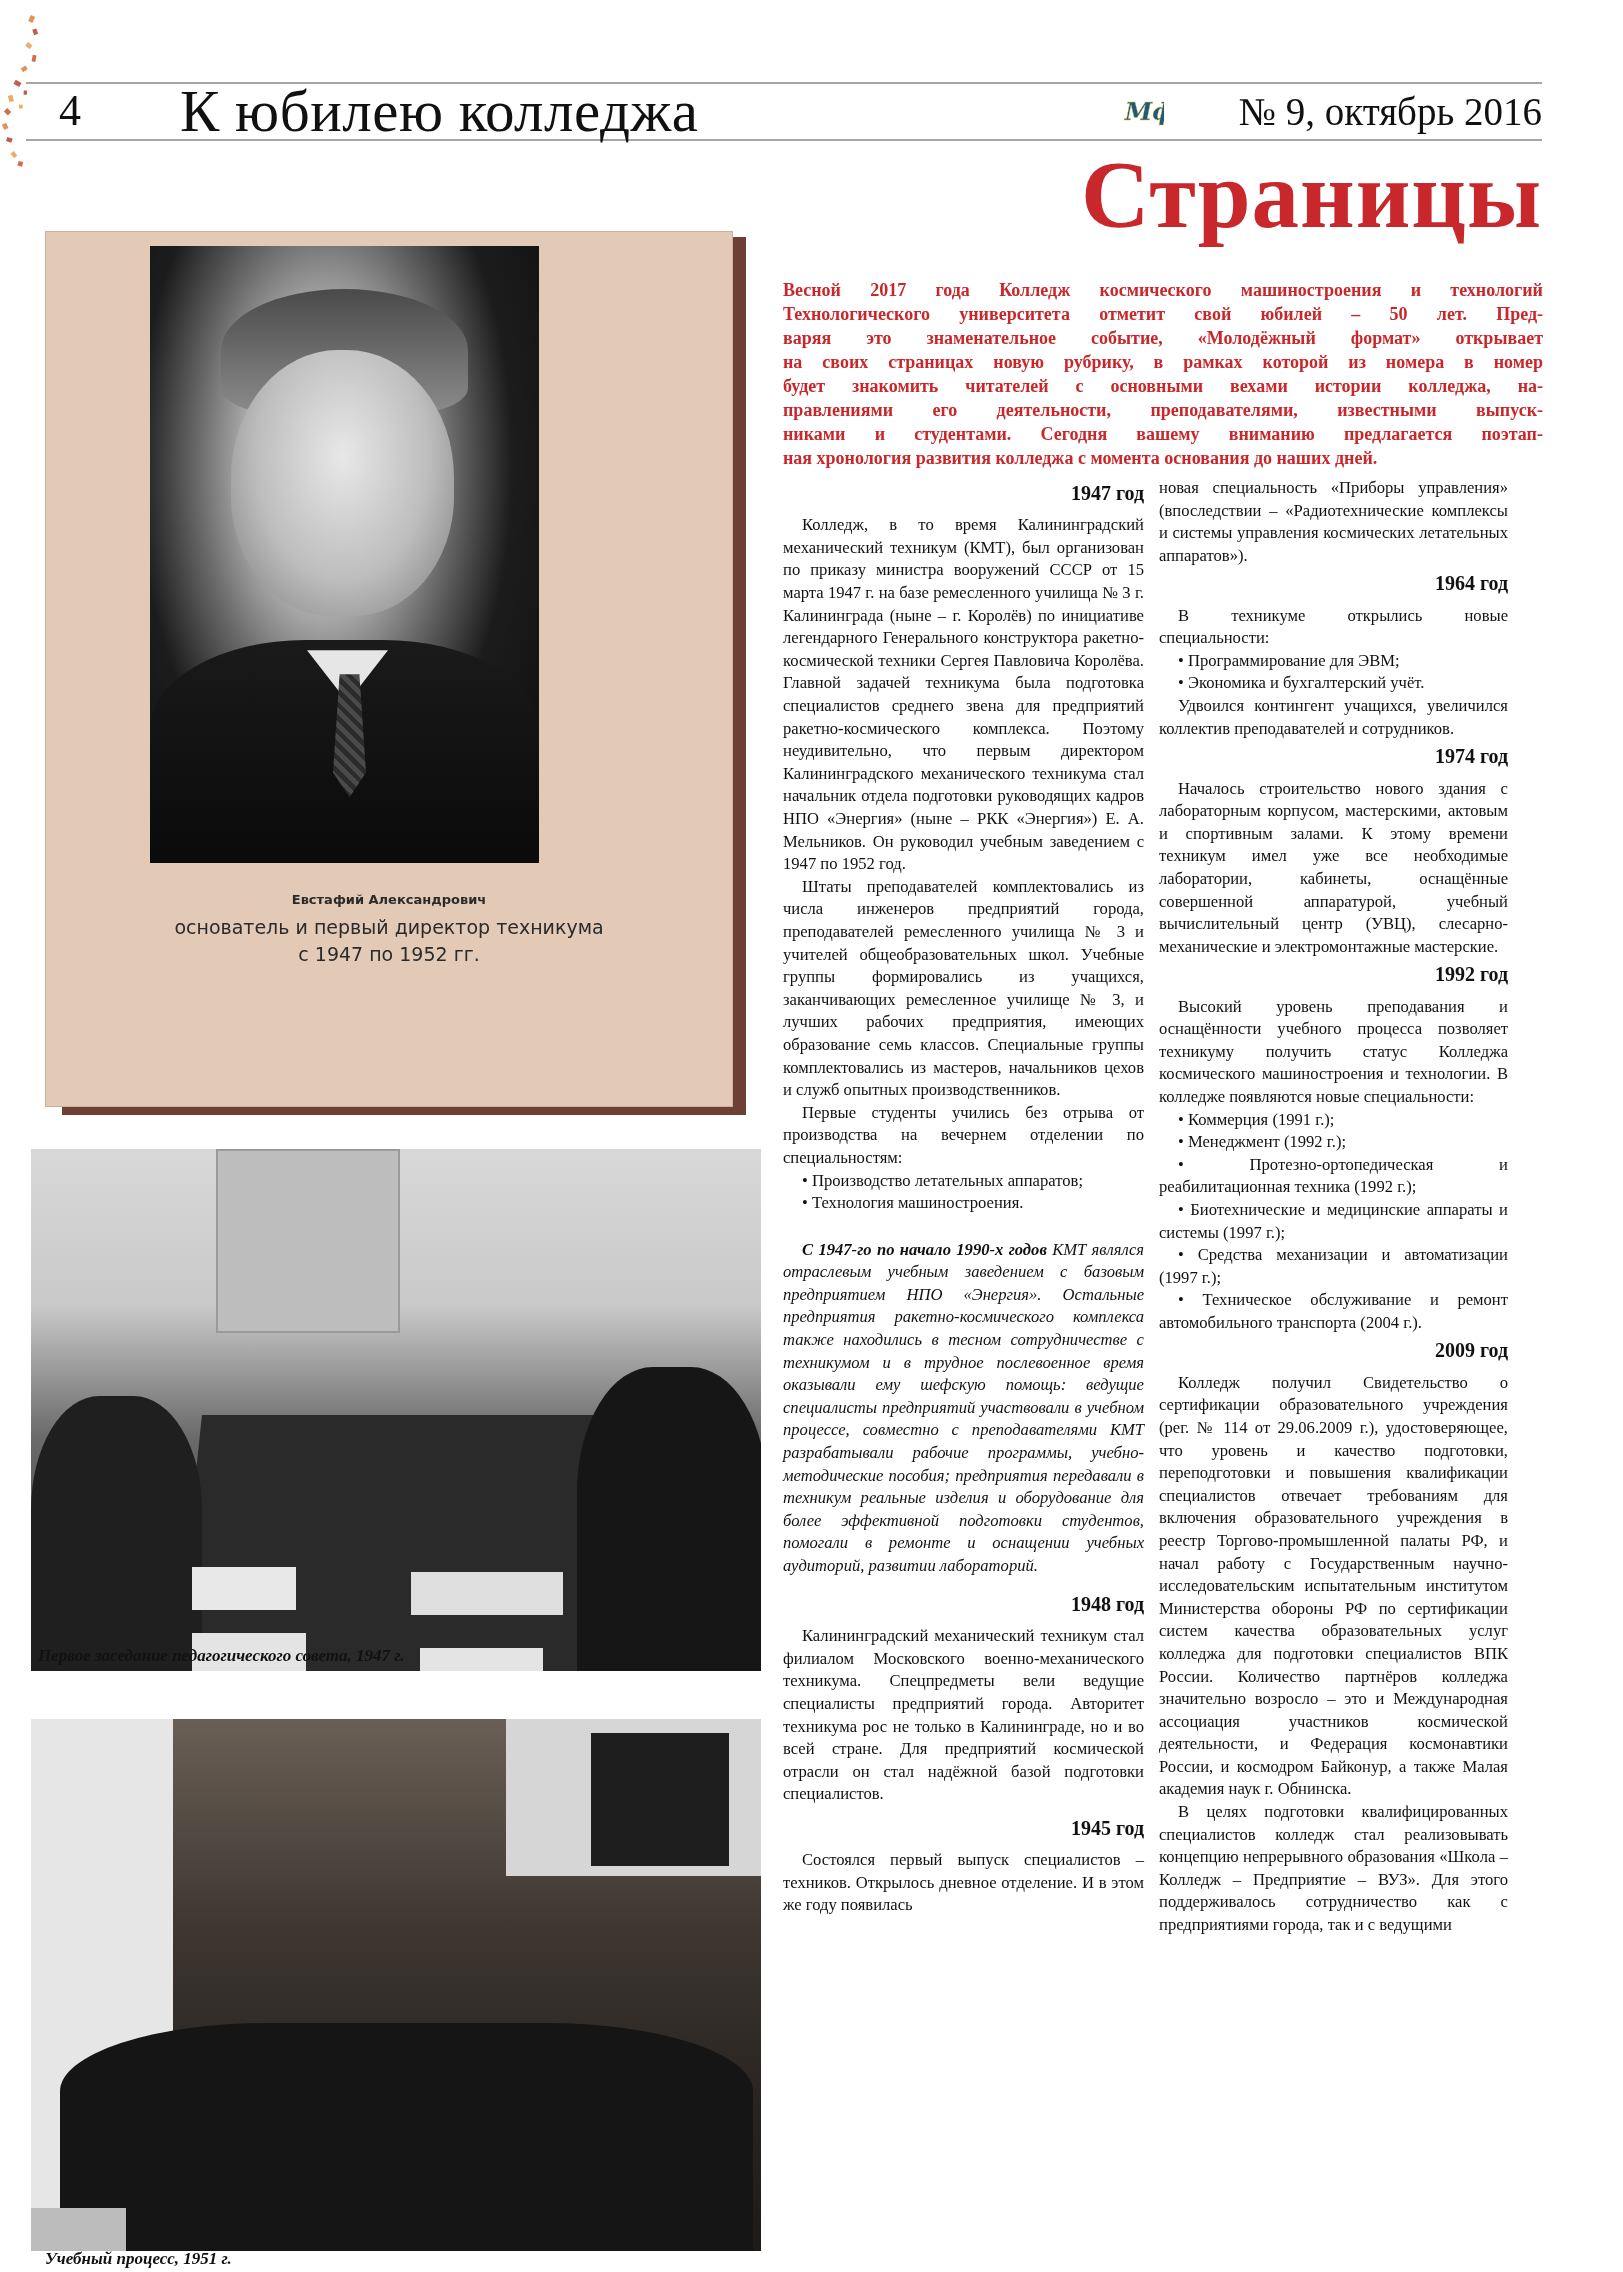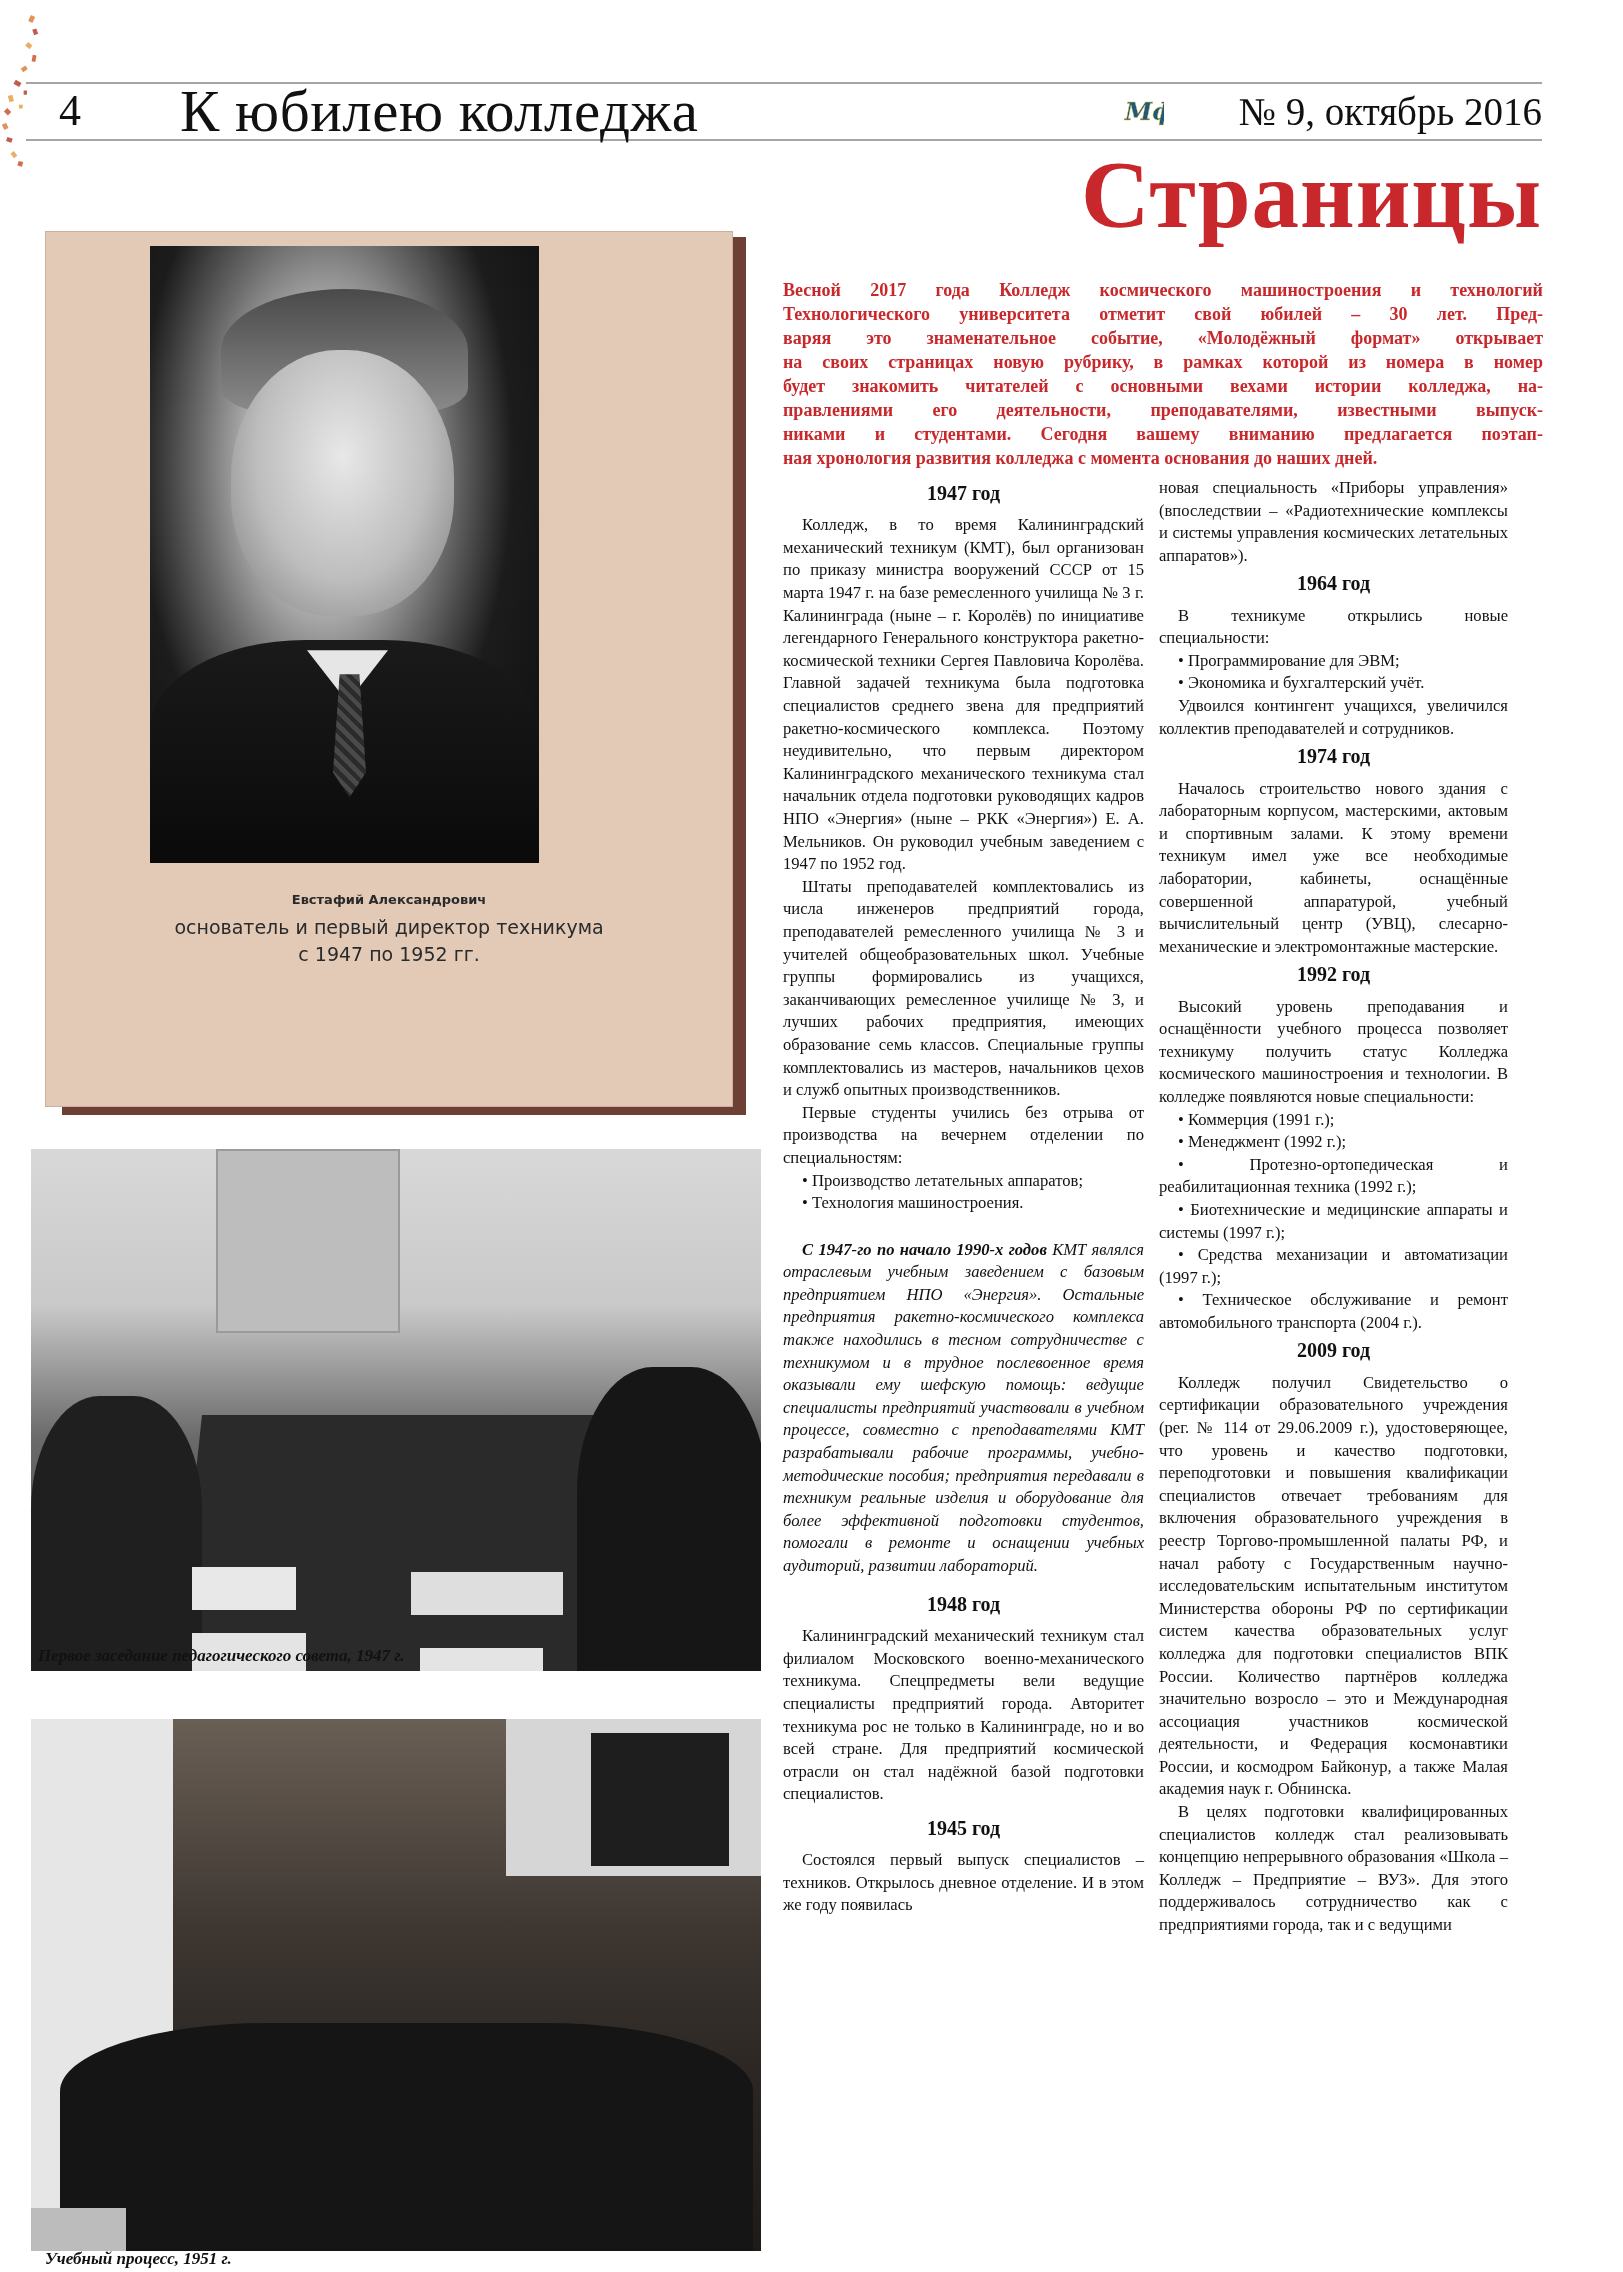--- a/index.html
+++ b/index.html
@@ -24,21 +24,21 @@
           color: #c8282b; font-weight: bold; text-align: justify; text-align-last: justify; }
   .lead span { display: block; }
 
   
   .col { position: absolute; font-size: 16.6px; line-height: 22.6px; text-align: justify; }
   .col1 { left: 783px; top: 477px; width: 361px; }
   .col2 { left: 1159px; top: 477px; width: 349px; }
   .col p { margin: 0; text-indent: 19px; }
   .col p.noind { text-indent: 0; }
   .col p.bullet { text-indent: 19px; }
-  .col h3 { margin: 3.8px 0 8.5px 0; text-align: center; font-size: 20px; line-height: 25px; font-weight: bold; }
+  .col h3 { margin: 3.8px 0 8.5px 0; text-align: right; font-size: 20px; line-height: 25px; font-weight: bold; }
   .col .ital { font-style: italic; margin-top: 24px; }
   .col .ital b { font-weight: bold; }
 
   
   .card-shadow { position: absolute; left: 62px; top: 237px; width: 684px; height: 878px; background: #6d3f35; }
   .card { position: absolute; left: 45px; top: 231px; width: 686px; height: 874px; background: #e2cab7;
           border: 0.5px solid #c9b19d; }
   .portrait { position: absolute; left: 104px; top: 14.2px; width: 389px; height: 617px;
               background: radial-gradient(ellipse at 45% 35%, #e9e9e9 0%, #bfbfbf 22%, #6a6a6a 42%, #1c1c1c 62%, #0c0c0c 100%); }
   .portrait .face { position: absolute; left: 81px; top: 104px; width: 223px; height: 266px; border-radius: 48% 48% 45% 45%;
@@ -95,21 +95,21 @@
 <div class="section">К юбилею колледжа</div>
 <svg class="logo" viewBox="0 0 90 90">
   <text x="8" y="62" font-family="DejaVu Serif, serif" font-style="italic" font-weight="bold" font-size="52" fill="#1f5a7a" stroke="#e8c84a" stroke-width="0.8">Мф</text>
 </svg>
 <div class="issue">№ 9, октябрь 2016</div>
 
 <div class="title">Страницы</div>
 
 <div class="lead">
   <span>Весной 2017 года Колледж космического машиностроения и технологий</span>
-  <span>Технологического университета отметит свой юбилей – 30 лет. Пред-</span>
+  <span>Технологического университета отметит свой юбилей – 50 лет. Пред-</span>
   <span>варяя это знаменательное событие, «Молодёжный формат» открывает</span>
   <span>на своих страницах новую рубрику, в рамках которой из номера в номер</span>
   <span>будет знакомить читателей с основными вехами истории колледжа, на-</span>
   <span>правлениями его деятельности, преподавателями, известными выпуск-</span>
   <span>никами и студентами. Сегодня вашему вниманию предлагается поэтап-</span>
   <span style="text-align-last: left;">ная хронология развития колледжа с момента основания до наших дней.</span>
 </div>
 
 <div class="card-shadow"></div>
 <div class="card">

